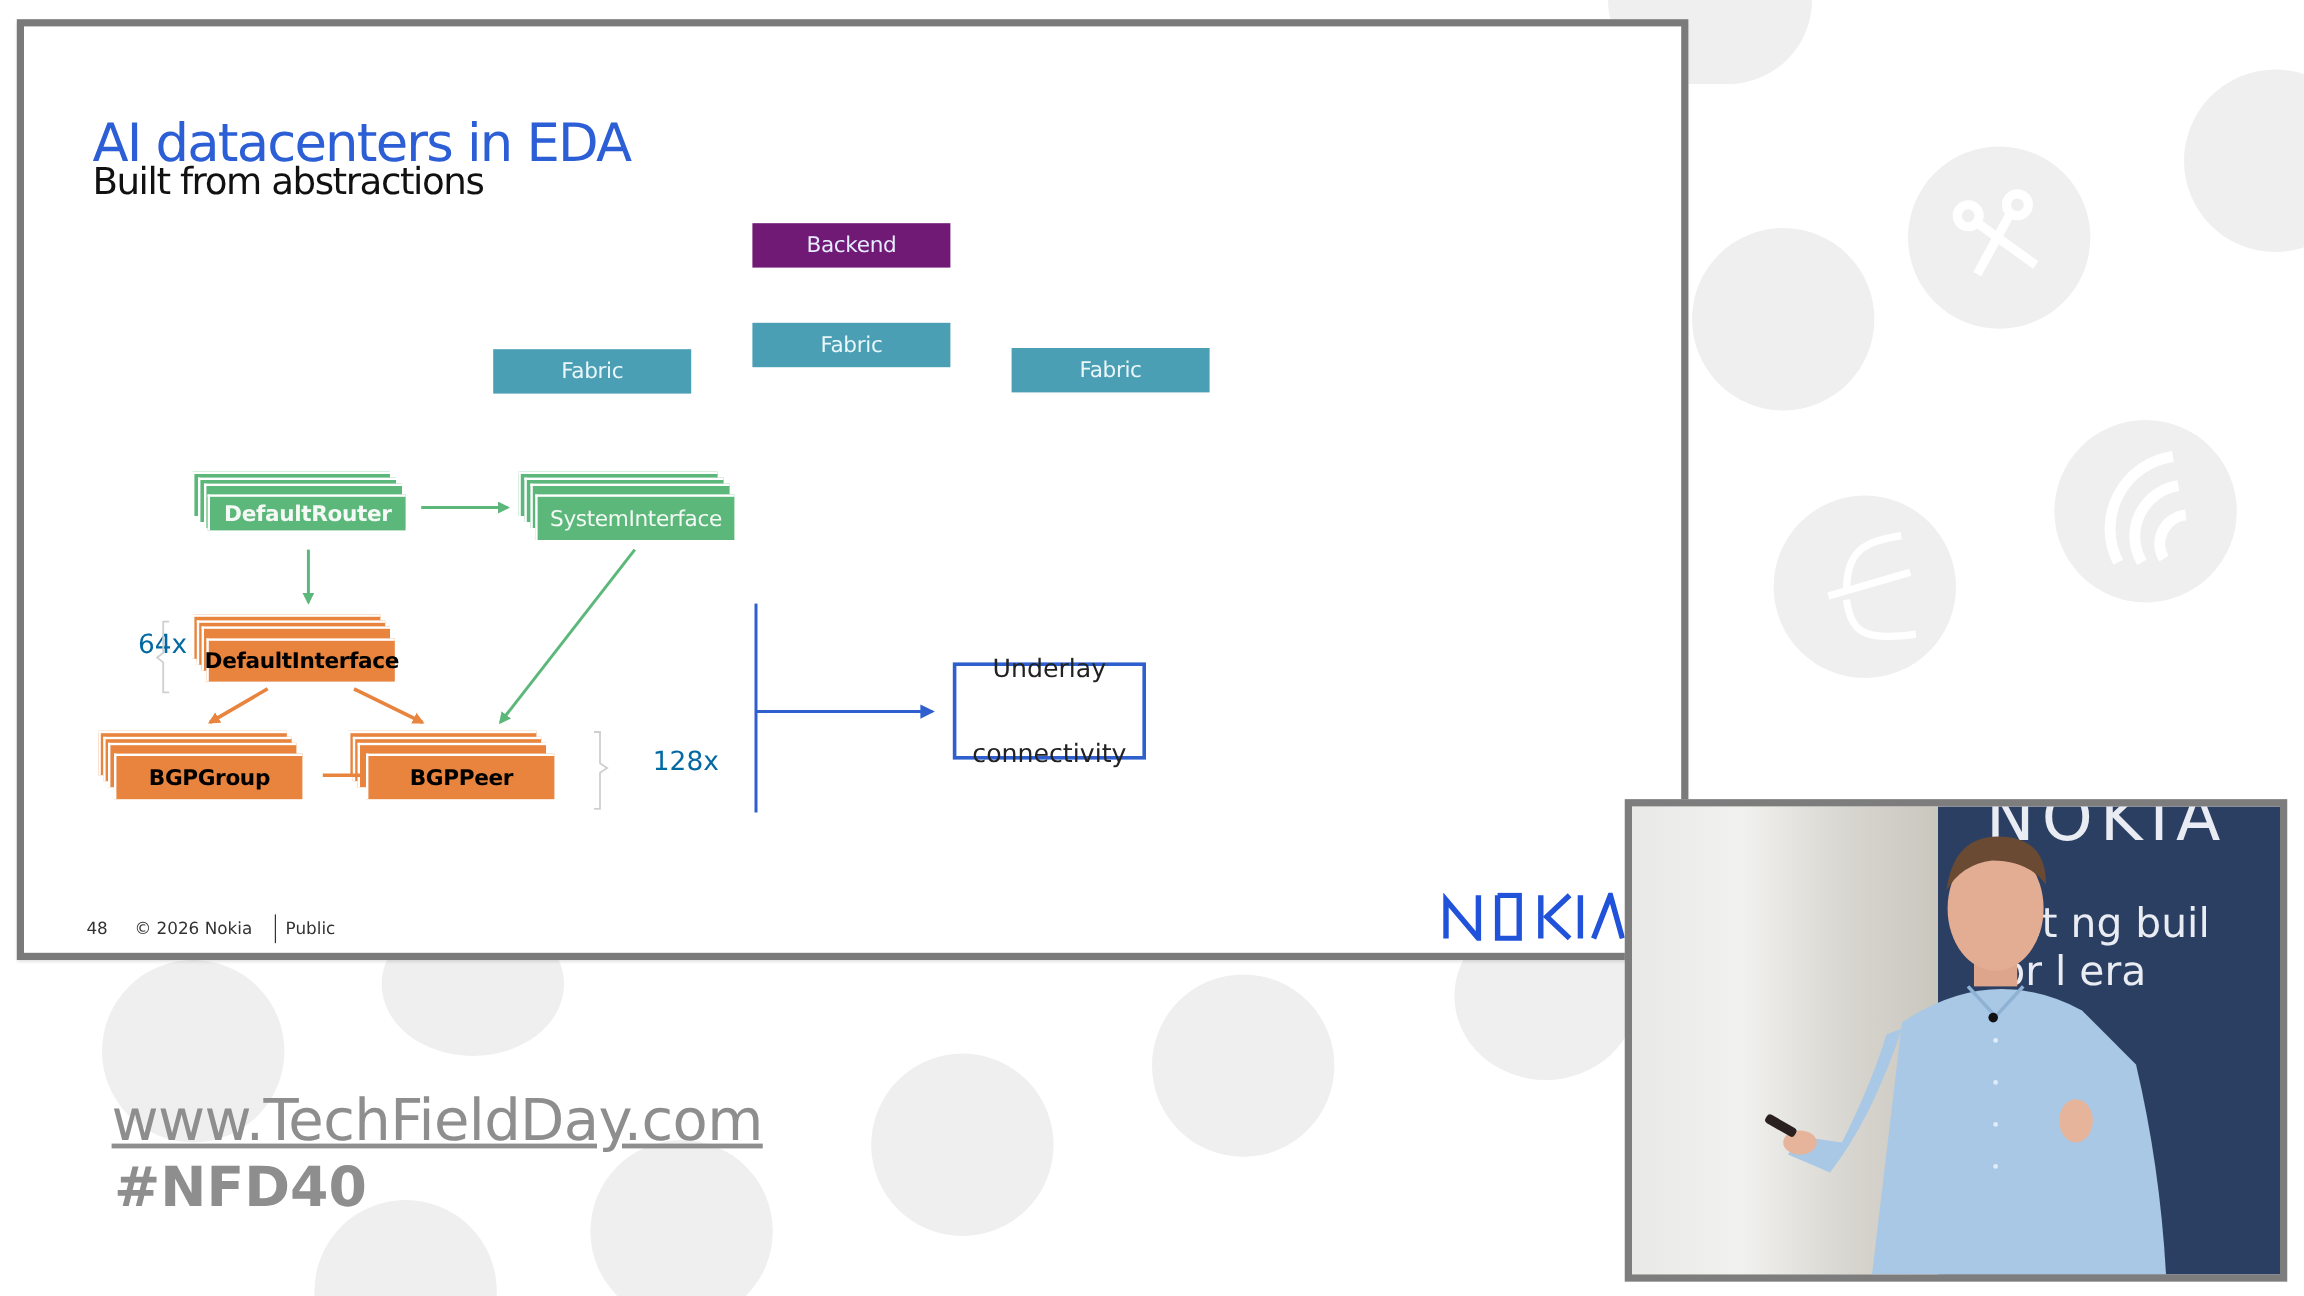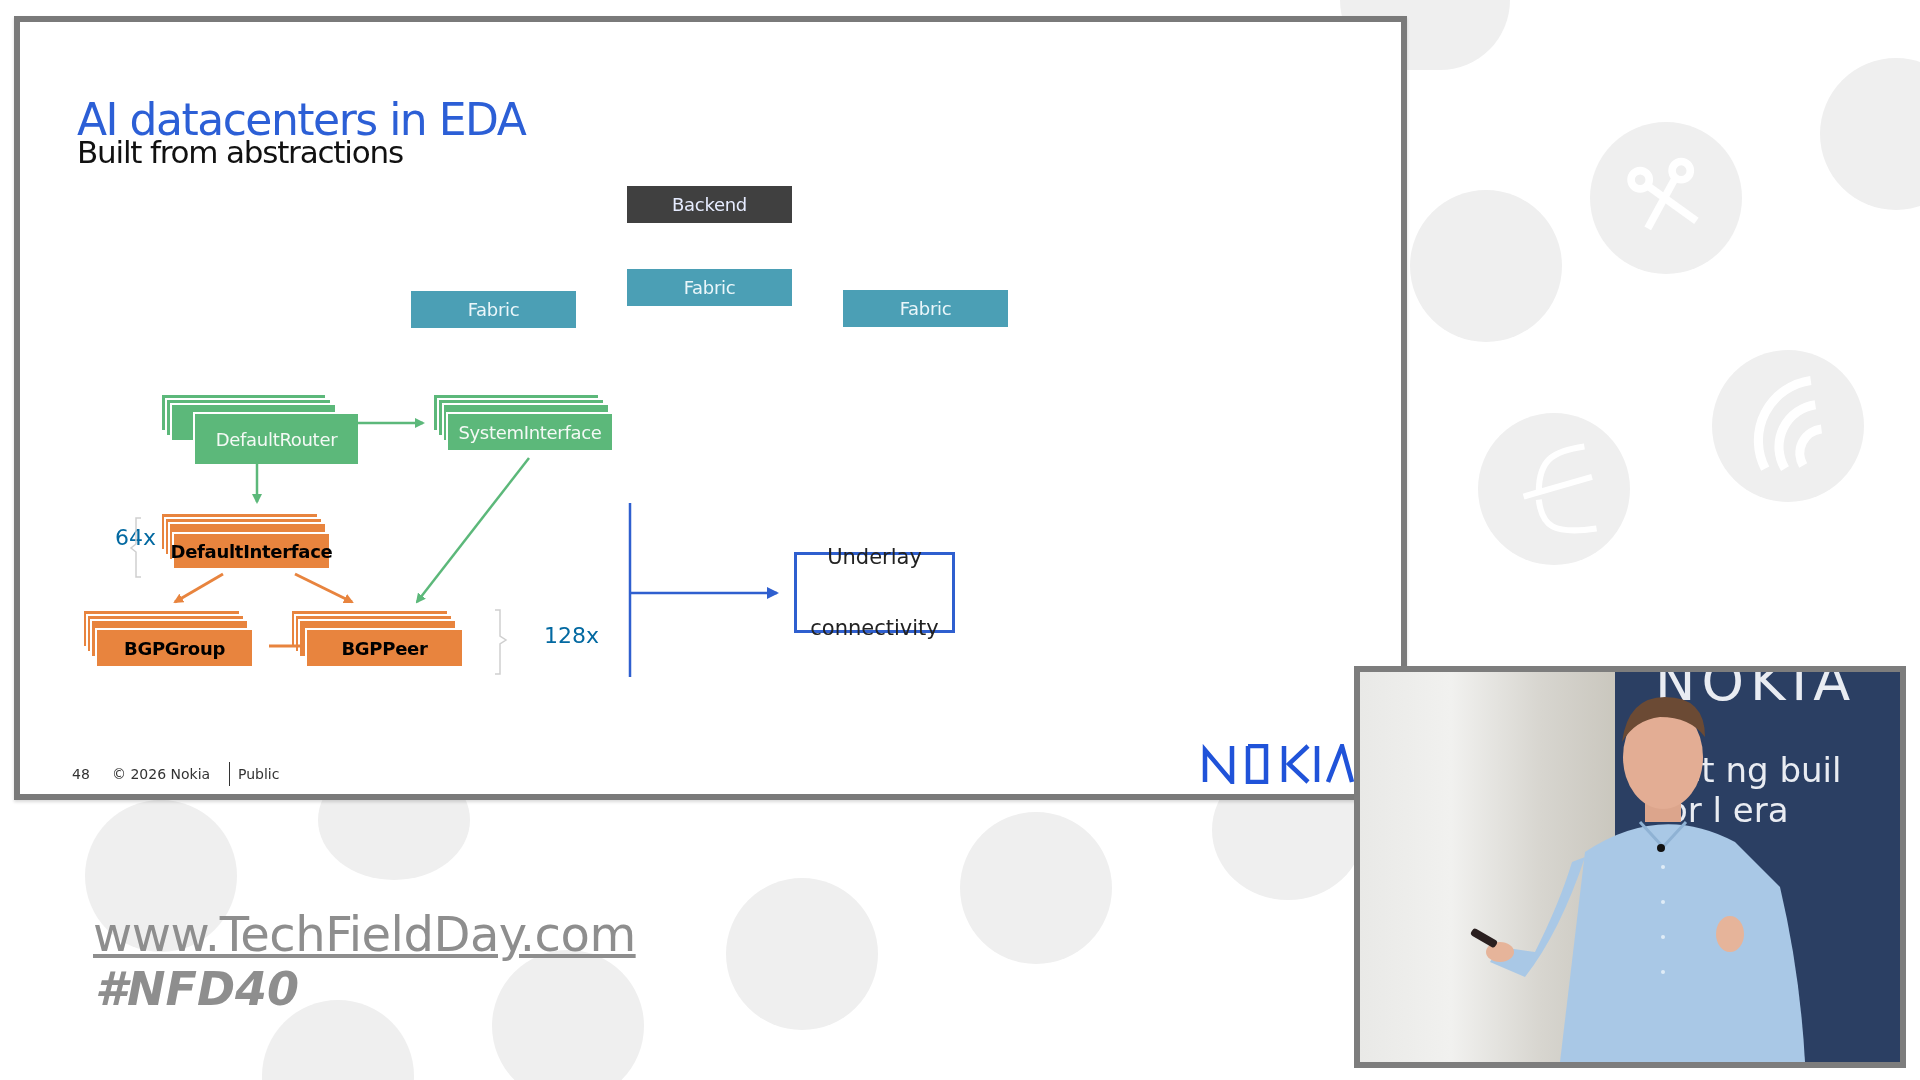--- a/index.html
+++ b/index.html
@@ -3,35 +3,35 @@
 <meta charset="utf-8">
 <style>
   html,body{margin:0;padding:0;}
   body{width:1920px;height:1080px;position:relative;overflow:hidden;background:#ffffff;font-family:"DejaVu Sans","Liberation Sans",sans-serif;}
   .bgc{position:absolute;border-radius:50%;background:#efefef;}
   .bgc svg{position:absolute;left:0;top:0;width:100%;height:100%;}
   .slide{position:absolute;left:14px;top:16px;width:1393px;height:784px;box-sizing:border-box;border:6px solid #7a7a7a;background:#ffffff;box-shadow:0 2px 3px rgba(0,0,0,0.15);}
   .title{position:absolute;left:57px;top:72px;font-size:44px;color:#2c5fd6;font-family:"DejaVu Sans",sans-serif;letter-spacing:-1.5px;font-weight:normal;line-height:1.2;}
   .subtitle{position:absolute;left:57px;top:112px;font-size:31px;color:#111111;letter-spacing:-1.2px;line-height:1.2;}
   .box{position:absolute;box-sizing:border-box;color:#eef7f4;font-size:18px;display:flex;align-items:center;justify-content:center;letter-spacing:-0.3px;}
-  .backend{background:#404040;color:#e6ecff;}
+  .backend{background:#701a75;color:#e6ecff;}
   .fabric{background:#4b9fb5;color:#eaf6fa;}
   .stack{position:absolute;}
   .stack .layer{position:absolute;box-sizing:border-box;border-top:2px solid #fff;border-left:2px solid #fff;}
   .stack .front{position:absolute;box-sizing:border-box;display:flex;align-items:center;justify-content:center;font-size:18px;color:#f4f9f5;letter-spacing:-0.3px;border-top:2px solid #fff;border-left:2px solid #fff;}
   .green .layer,.green .front{background:#5cb87a;}
   .orange .layer,.orange .front{background:#e8843e;color:#000000;font-weight:bold;}
   .mult{position:absolute;font-size:22px;color:#0369a1;margin-left:24px;}
   .underlay{position:absolute;box-sizing:border-box;border:3px solid #2f5fcf;background:#fff;color:#222;font-size:21px;display:flex;align-items:center;justify-content:center;text-align:center;line-height:1.25;flex-direction:column;gap:44px;}
   .footer{position:absolute;top:744px;font-size:14px;color:#333;}
   .footer-sep{position:absolute;left:209px;top:740px;width:1px;height:24px;background:#333;}
   .logo{position:absolute;left:1182px;top:722px;width:152px;height:40px;}
   .svg-overlay{position:absolute;left:0;top:0;width:1381px;height:772px;pointer-events:none;}
   .watermark-url{position:absolute;left:93px;top:906px;font-size:48px;color:#8e8e8e;letter-spacing:-0.5px;text-decoration:underline;}
-  .watermark-tag{position:absolute;left:95px;top:962px;font-size:46px;color:#8e8e8e;font-weight:bold;font-style:italic;}
+  .watermark-tag{position:absolute;left:95px;top:962px;font-size:46px;color:#8e8e8e;font-weight:bold;}
   .pip{position:absolute;left:1354px;top:666px;width:552px;height:402px;box-sizing:border-box;border:6px solid #7d7d7d;background:#d8d6d0;overflow:hidden;}
   .pip .wall{position:absolute;left:0;top:0;width:260px;height:100%;background:linear-gradient(90deg,#e9e9e7 0%,#f1f1ef 35%,#d7d5cf 70%,#c9c6bd 100%);}
   .pip .banner{position:absolute;left:255px;top:0;width:290px;height:100%;background:#2b3f63;}
   .pip .banner-logo{position:absolute;left:40px;top:-22px;font-size:54px;color:#e9ecf2;letter-spacing:6px;}
   .pip .banner-line1{position:absolute;left:40px;top:78px;font-size:34px;color:#e9ecf2;}
   .pip .banner-line2{position:absolute;left:40px;top:118px;font-size:34px;color:#e9ecf2;}
   .pip .banner-line3{position:absolute;left:40px;top:174px;font-size:15px;color:#e9ecf2;}
   .pip .person{position:absolute;left:0;top:0;width:100%;height:100%;}
 </style>
 </head>
@@ -85,21 +85,21 @@
 
   <div class="box backend" style="left:607px;top:164px;width:165px;height:37px;">Backend</div>
   <div class="box fabric" style="left:391px;top:269px;width:165px;height:37px;">Fabric</div>
   <div class="box fabric" style="left:607px;top:247px;width:165px;height:37px;">Fabric</div>
   <div class="box fabric" style="left:823px;top:268px;width:165px;height:37px;">Fabric</div>
 
   <div class="stack green" style="left:140px;top:371px;">
     <div class="layer" style="left:0;top:0;width:165px;height:37px;"></div>
     <div class="layer" style="left:5px;top:5px;width:165px;height:37px;"></div>
     <div class="layer" style="left:10px;top:10px;width:165px;height:37px;"></div>
-    <div class="front" style="left:33px;top:19px;width:165px;height:52px;">DefaultRouter</div>
+    <div class="front" style="left:13px;top:19px;width:165px;height:30px;font-weight:bold;">DefaultRouter</div>
   </div>
 
   <div class="stack green" style="left:412px;top:371px;">
     <div class="layer" style="left:0;top:0;width:166px;height:37px;"></div>
     <div class="layer" style="left:5px;top:5px;width:166px;height:37px;"></div>
     <div class="layer" style="left:10px;top:10px;width:166px;height:37px;"></div>
     <div class="front" style="left:14px;top:19px;width:166px;height:38px;">SystemInterface</div>
   </div>
 
   <div class="stack orange" style="left:140px;top:490px;">

